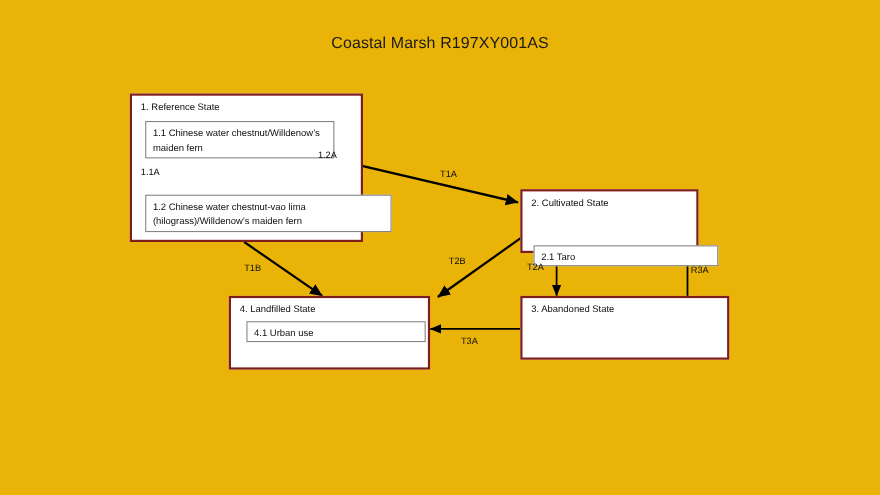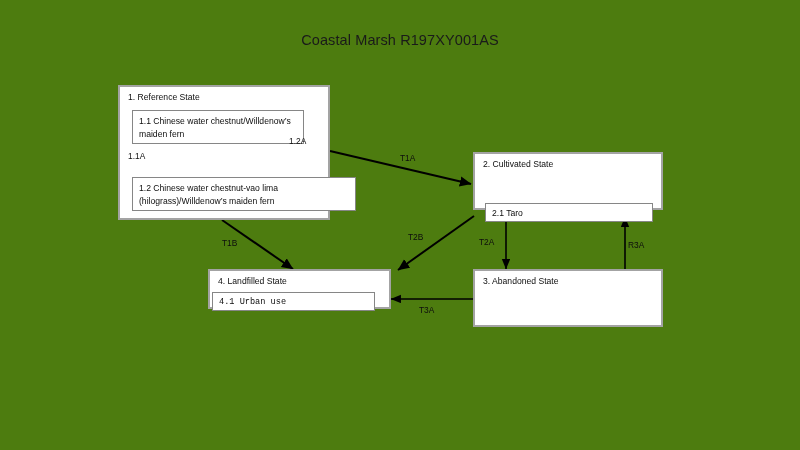--- a/index.html
+++ b/index.html
@@ -4,39 +4,39 @@
 <style>
   html, body {
     margin: 0;
     padding: 0;
     background: #ffffff;
   }
   #canvas {
     position: relative;
     width: 800px;
     height: 450px;
-    background: #4d7c0f;
+    background: #eab308;
     font-family: "Liberation Sans", sans-serif;
     overflow: hidden;
   }
   #diagram-title {
     position: absolute;
     left: 0;
     top: 32px;
     width: 800px;
     text-align: center;
     font-size: 14.5px;
     color: #1a1a1a;
     letter-spacing: 0.1px;
   }
   
   .state-box {
     position: absolute;
     box-sizing: border-box;
-    border: 2px solid #a3a3a3;
+    border: 2px solid #7f1d1d;
     background: #ffffff;
   }
   .state-title {
     position: absolute;
     left: 8px;
     top: 5px;
     font-size: 8.6px;
     color: #0d0d0d;
     white-space: nowrap;
   }
@@ -110,34 +110,34 @@
   <div class="state-box" style="left:118px; top:85px; width:212px; height:135px;">
     <div class="state-title">1.  Reference State</div>
     <div class="phase-box" style="left:12px; top:23px; width:172px; height:34px;">
       <div class="phase-label">1.1  Chinese water chestnut/Willdenow’s maiden fern</div>
     </div>
     <div class="phase-box" style="left:12px; top:90px; width:224px; height:34px;">
       <div class="phase-label">1.2  Chinese water chestnut-vao lima (hilograss)/Willdenow’s maiden fern</div>
     </div>
   </div>
 
-  <div class="state-box" style="left:473px; top:152px; width:190px; height:58px;">
+  <div class="state-box" style="left:473px; top:172px; width:162px; height:58px;">
     <div class="state-title">2. Cultivated State</div>
     <div class="phase-box" style="left:10px; top:21px; width:168px; height:19px;margin-top:28px;">
       <div class="phase-label" style="top:3px;">2.1 Taro</div>
     </div>
   </div>
 
   <div class="state-box" style="left:473px; top:269px; width:190px; height:58px;">
     <div class="state-title">3. Abandoned State</div>
   </div>
 
-  <div class="state-box" style="left:208px; top:269px; width:183px; height:40px;">
+  <div class="state-box" style="left:208px; top:269px; width:183px; height:67px;">
     <div class="state-title">4. Landfilled State</div>
-    <div class="phase-box" style="left:2px; top:21px; width:163px; height:19px;font-family:Liberation Mono, monospace;">
+    <div class="phase-box" style="left:14px; top:21px; width:163px; height:19px;">
       <div class="phase-label" style="top:3px;">4.1 Urban use</div>
     </div>
   </div>
 
   <div class="t-label" style="left:128px; top:151px;">1.1A</div>
 
   <div class="t-label" style="left:289px; top:136px;">1.2A</div>
 
   <div class="t-label" style="left:400px; top:153px;">T1A</div>
 

